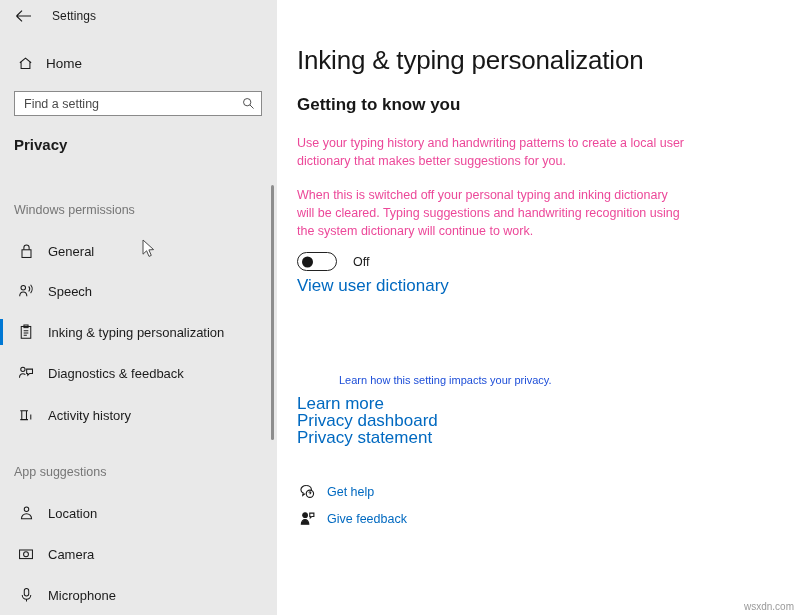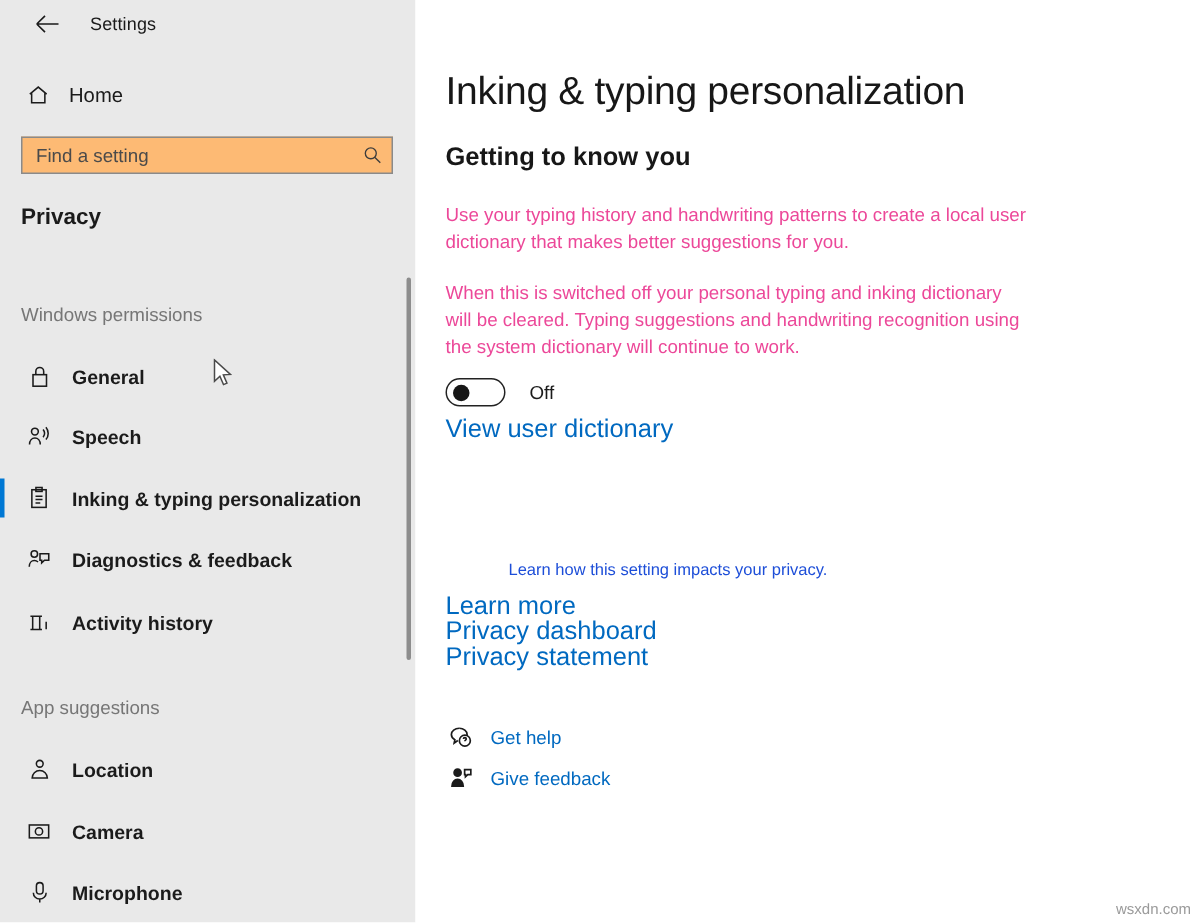--- a/index.html
+++ b/index.html
@@ -17,21 +17,21 @@
 
   
   #sidebar {
     position: absolute; left: 0; top: 0;
     width: 277px; height: 615px;
     background: #e9e9e9;
   }
   #titlebar-left {
     position: absolute; left: 0; top: 0;
     width: 233px; height: 32px;
-    display: flex; align-items: center; padding-left: 8px;
+    display: flex; align-items: center;
   }
   .back-arrow {
     width: 34px; height: 30px; margin-left: 6px;
     display: flex; align-items: center; justify-content: center;
     color: #1a1a1a;
   }
   .app-title {
     font-size: 12px; color: #1a1a1a;
     margin-left: 12px; letter-spacing: .1px;
   }
@@ -44,21 +44,21 @@
   .home-icon {
     width: 22px; margin-left: 14px;
     display: flex; align-items: center; justify-content: center;
     color: #1b1b1b;
   }
   .home-label { font-size: 13.5px; color: #1b1b1b; margin-left: 10px; }
 
   #search-box {
     position: absolute; left: 14px; top: 91px;
     width: 248px; height: 25px;
-    background: #fdba74; border: 1px solid #8a8a8a;
+    background: #ffffff; border: 1px solid #8a8a8a;
     display: flex; align-items: center;
   }
   #search-input {
     flex: 1; border: 0; outline: 0; background: transparent;
     font-family: "Liberation Sans", sans-serif;
     font-size: 12.5px; color: #444; padding-left: 9px;
   }
   #search-input::placeholder { color: #4a4a4a; opacity: 1; }
   .search-icon {
     width: 26px; display: flex; align-items: center; justify-content: center;
@@ -70,21 +70,21 @@
     font-size: 15px; font-weight: bold; color: #1b1b1b;
   }
 
   .group-label {
     position: absolute; left: 14px;
     font-size: 12.5px; color: #767676;
   }
 
   .nav-item {
     position: absolute; left: 0; width: 277px; height: 34px;
-    display: flex; align-items: center; font-weight: bold;
+    display: flex; align-items: center;
   }
   .nav-item .accent {
     position: absolute; left: 0; top: 4px;
     width: 3px; height: 26px; background: transparent;
   }
   .nav-item.selected .accent { background: #0078d4; }
   .nav-icon {
     width: 24px; margin-left: 14px;
     display: flex; align-items: center; justify-content: center;
     color: #1b1b1b; flex: 0 0 auto;

